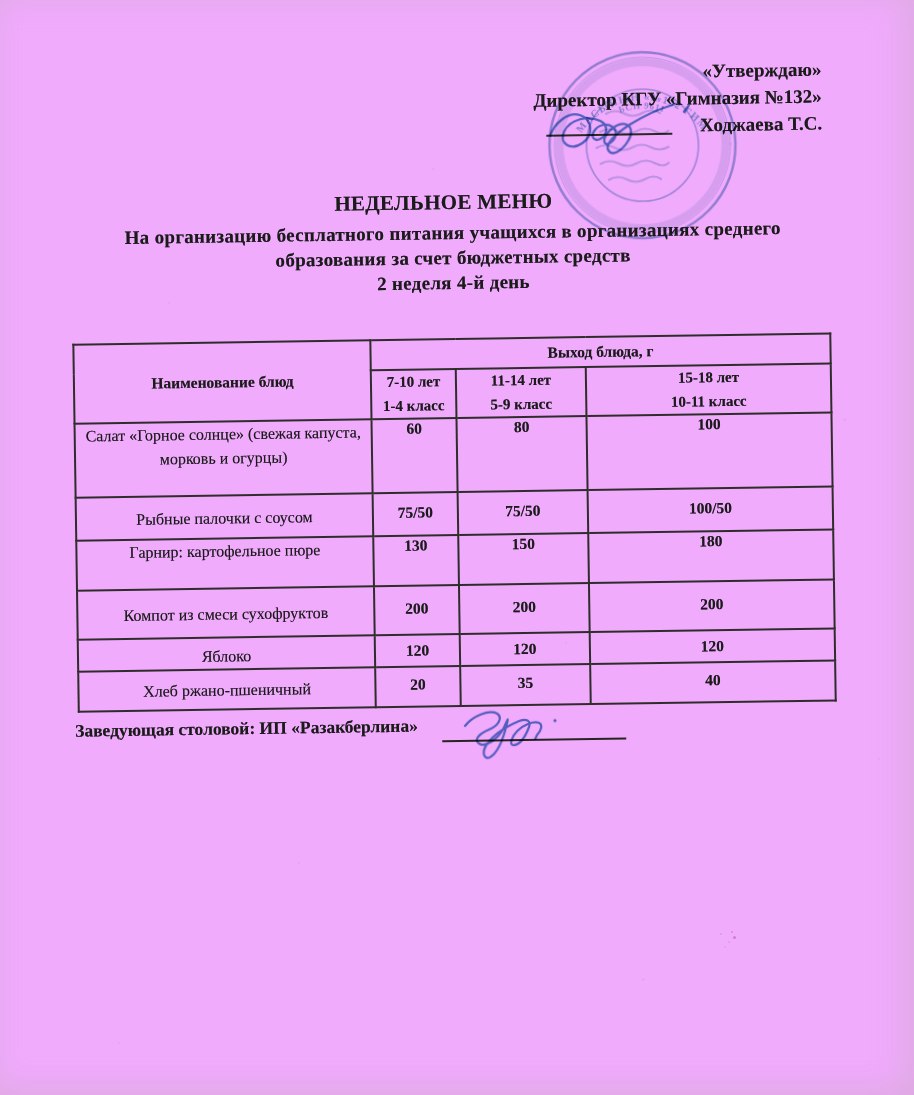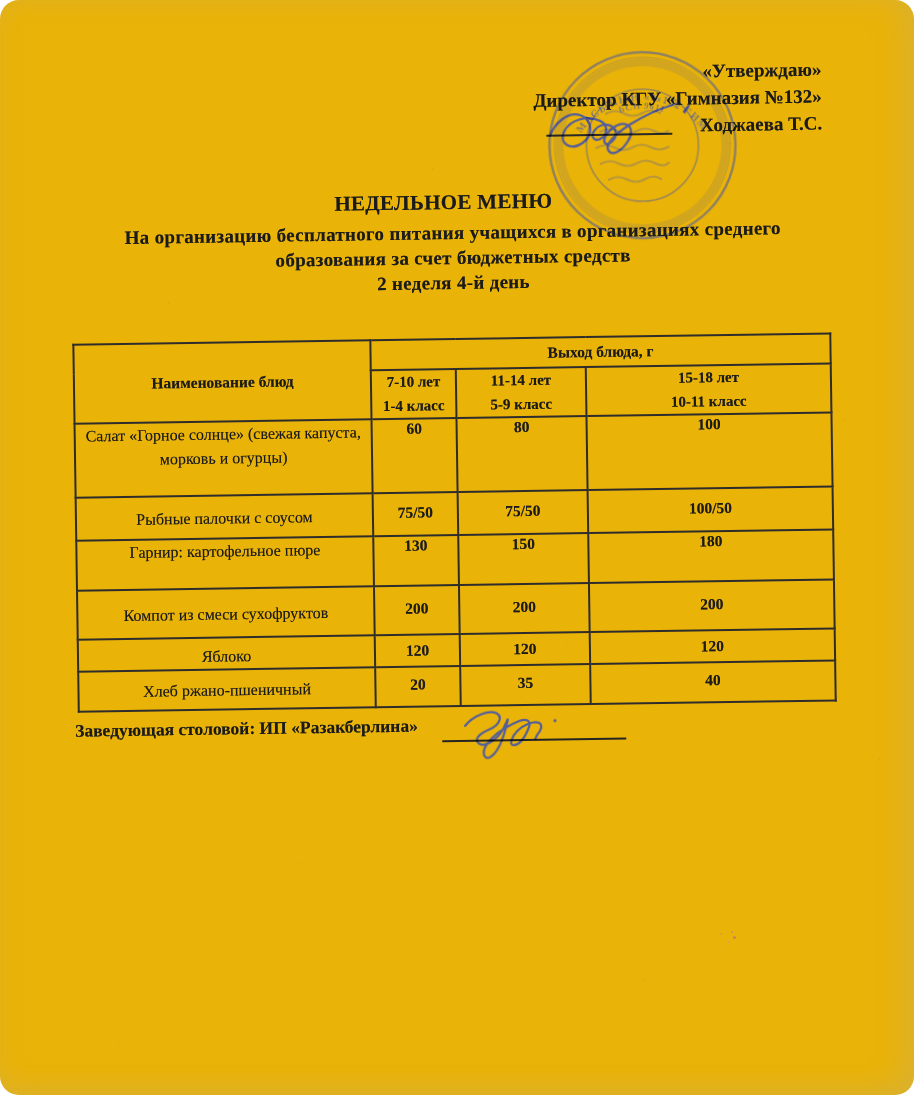--- a/index.html
+++ b/index.html
@@ -7,23 +7,22 @@
     width:914px;height:1095px;overflow:hidden;
     font-family:"Liberation Serif","DejaVu Serif",serif;
     color:#1b1b1b;
   }
   .sheet{
     position:relative;width:914px;height:1095px;overflow:hidden;
     background:
       radial-gradient(1100px 700px at 72% 18%, rgba(249,248,246,.9) 0%, rgba(249,248,246,0) 60%),
       linear-gradient(115deg,#f5f3f0 0%,#f1efeb 55%,#ecuadorianeae6 100%),
       #f1efeb;
-    background-color:#eab308;
+    background-color:#f0abfc;
     box-shadow: inset -14px 0 30px rgba(176,170,160,.18), inset 0 -12px 26px rgba(176,170,160,.12);
-    border-radius: 19px;
   }
   .rot{position:absolute;left:0;top:0;width:914px;height:1095px;
        transform:rotate(-0.85deg);transform-origin:457px 520px;}
   .print{text-shadow:0 0 .6px rgba(30,30,30,.55);}
   
   .approve{position:absolute;top:61px;right:86px;text-align:right;
            font-size:19px;font-weight:bold;line-height:27px;white-space:nowrap;}
   .sig-underline{position:absolute;left:552px;top:136px;width:126px;height:0;
                  border-top:2.5px solid #2a2927;}
   

